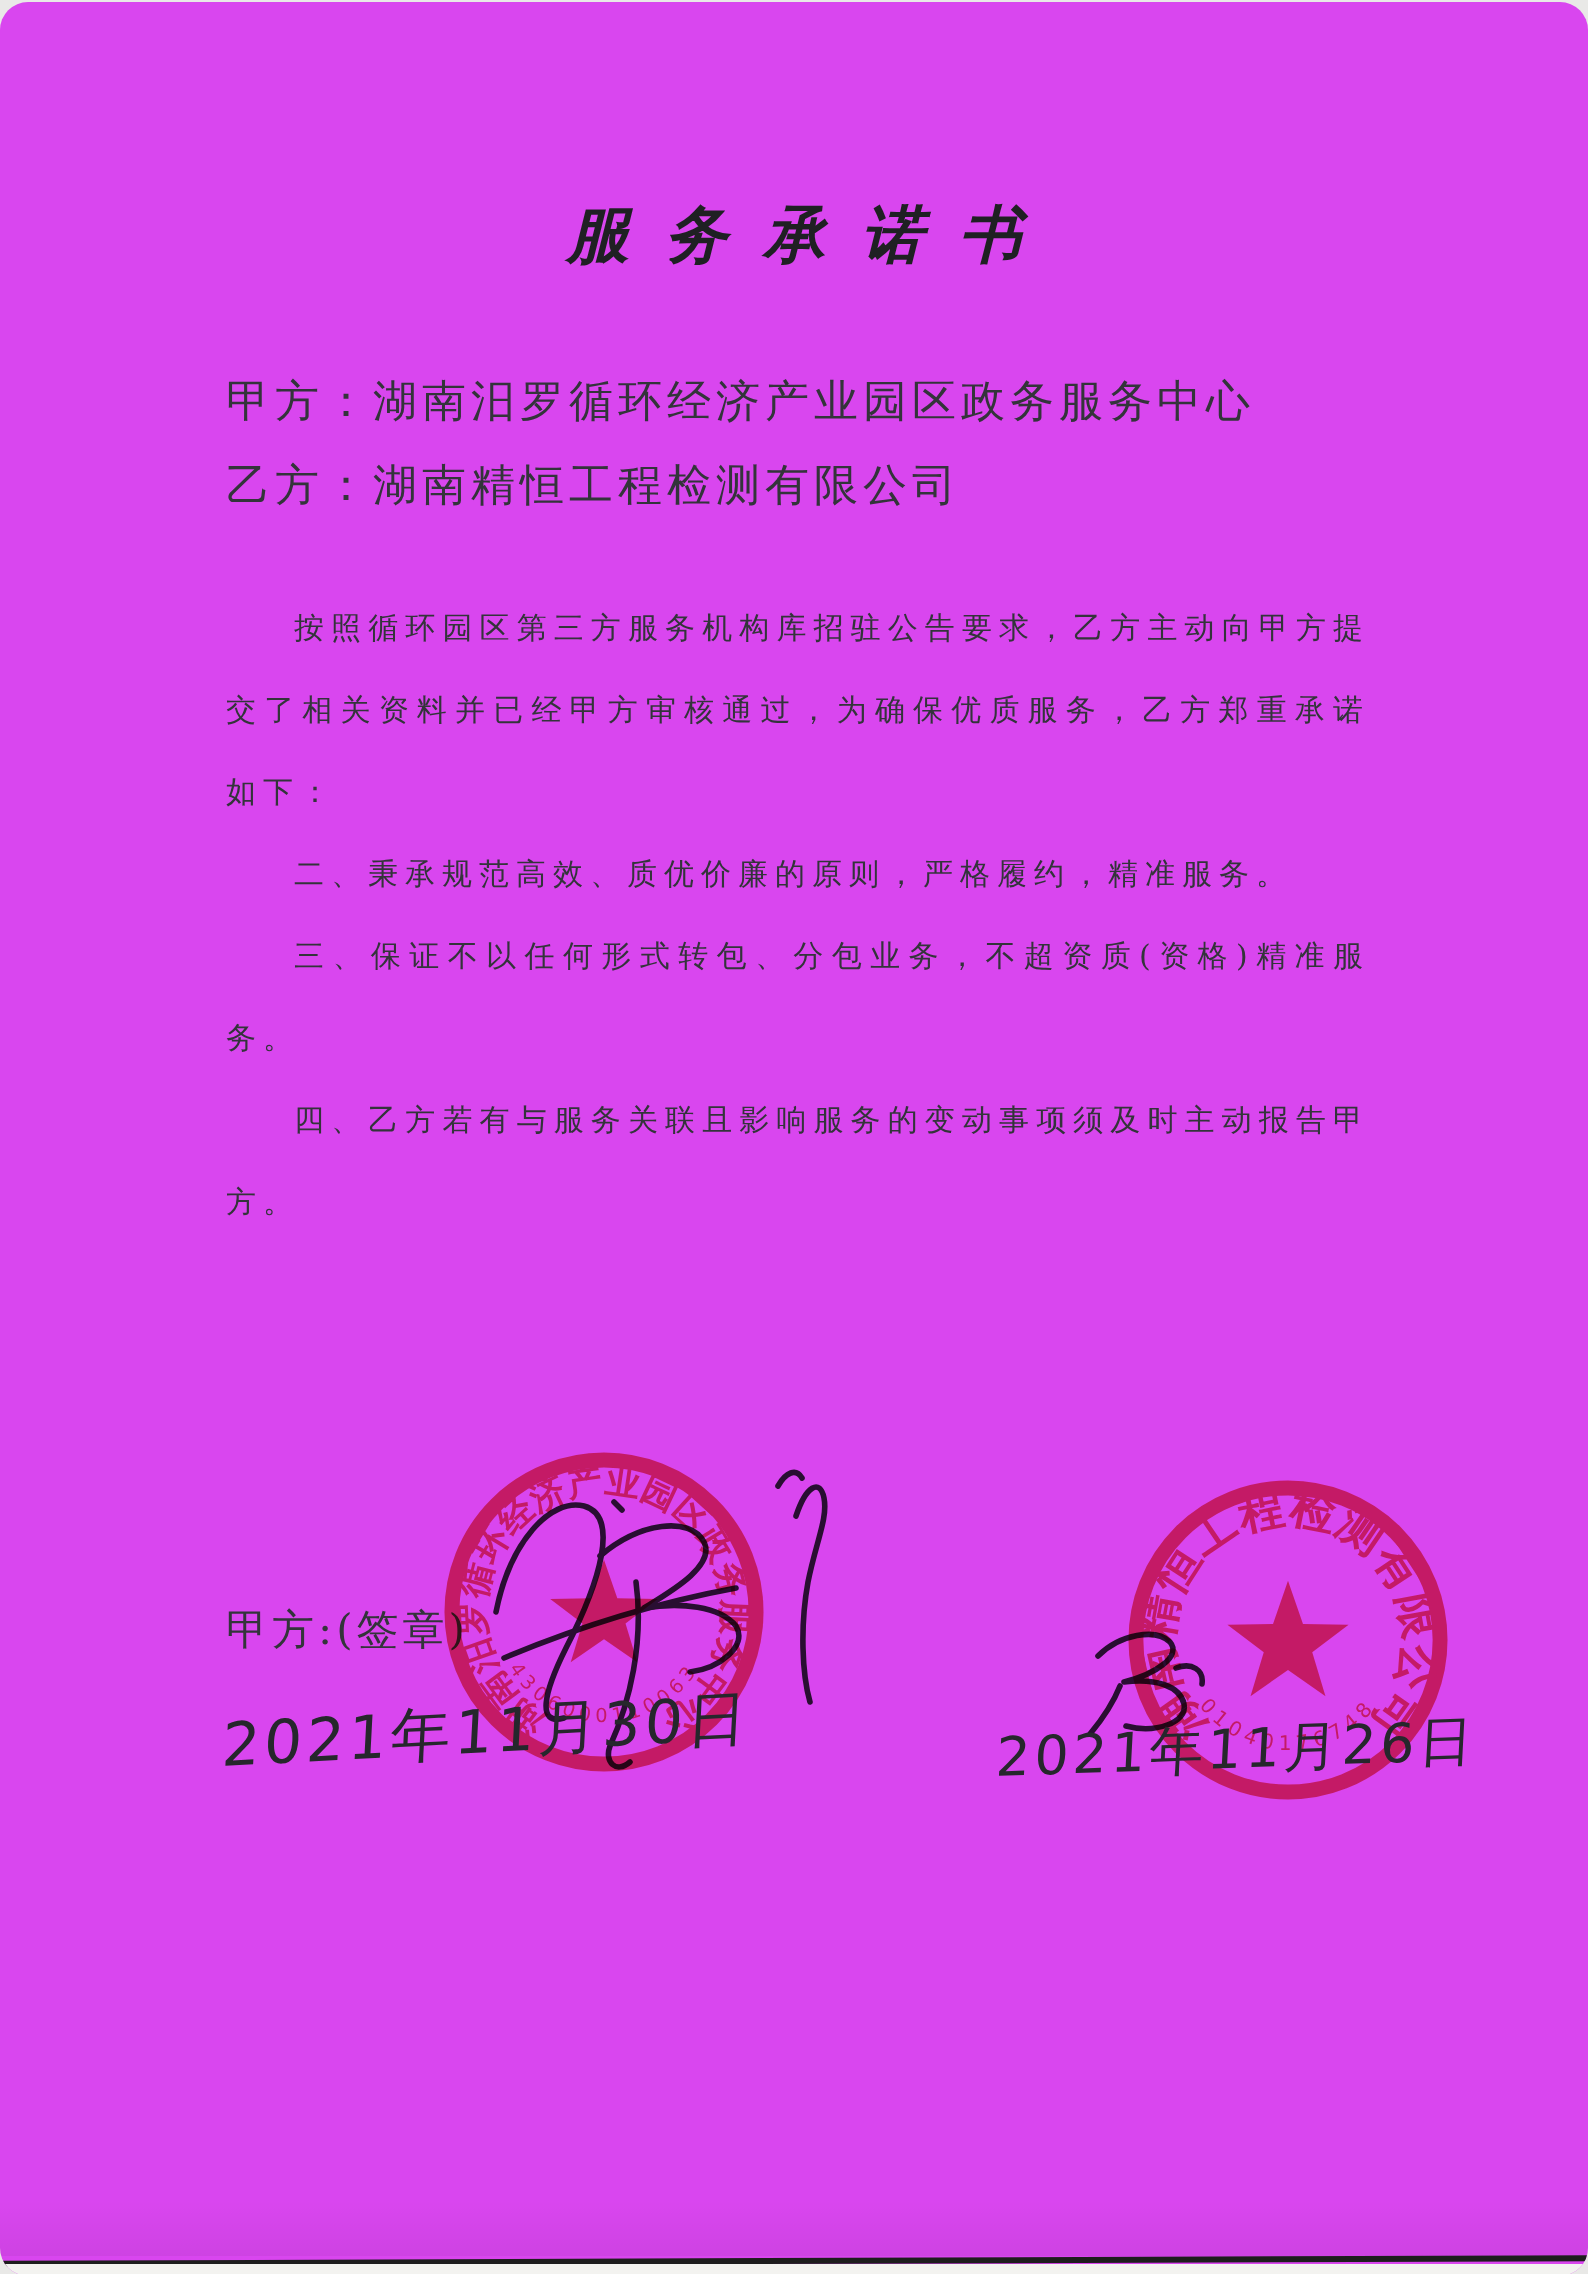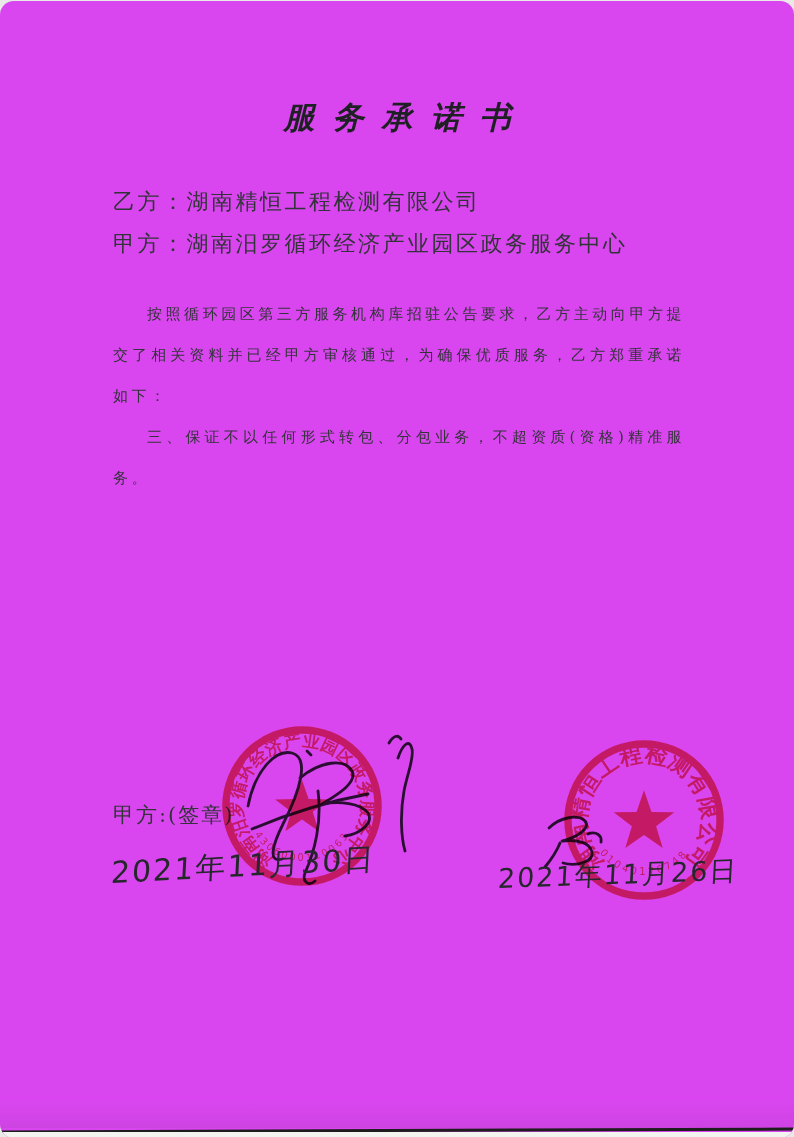--- a/index.html
+++ b/index.html
@@ -103,27 +103,29 @@
   }
 </style>
 </head>
 <body>
 
 <div class="page">
 
   <h1 class="title">服务承诺书</h1>
 
   <div class="parties">
+    <p>甲方：湖南汨罗循环经济产业园区政务服务中心</p>
     <p>乙方：湖南精恒工程检测有限公司</p>
-    <p>甲方：湖南汨罗循环经济产业园区政务服务中心</p>
   </div>
 
   <div class="bodytext">
     <p>按照循环园区第三方服务机构库招驻公告要求，乙方主动向甲方提交了相关资料并已经甲方审核通过，为确保优质服务，乙方郑重承诺如下：</p>
+    <p>二、秉承规范高效、质优价廉的原则，严格履约，精准服务。</p>
     <p>三、保证不以任何形式转包、分包业务，不超资质(资格)精准服务。</p>
+    <p>四、乙方若有与服务关联且影响服务的变动事项须及时主动报告甲方。</p>
   </div>
 
   <span class="sig-label a">甲方:(签章)</span>
 
   <svg class="stamp a" viewBox="0 0 220 220">
     <defs>
       <path id="ringA" d="M 70,179.3 A 80,80 0 1 1 150,179.3"></path>
       <path id="numA" d="M 45.9,147 A 74,74 0 0 0 174.1,147"></path>
     </defs>
     <circle cx="110" cy="110" r="102" fill="none" stroke="#e23b4d" stroke-width="10"></circle>

